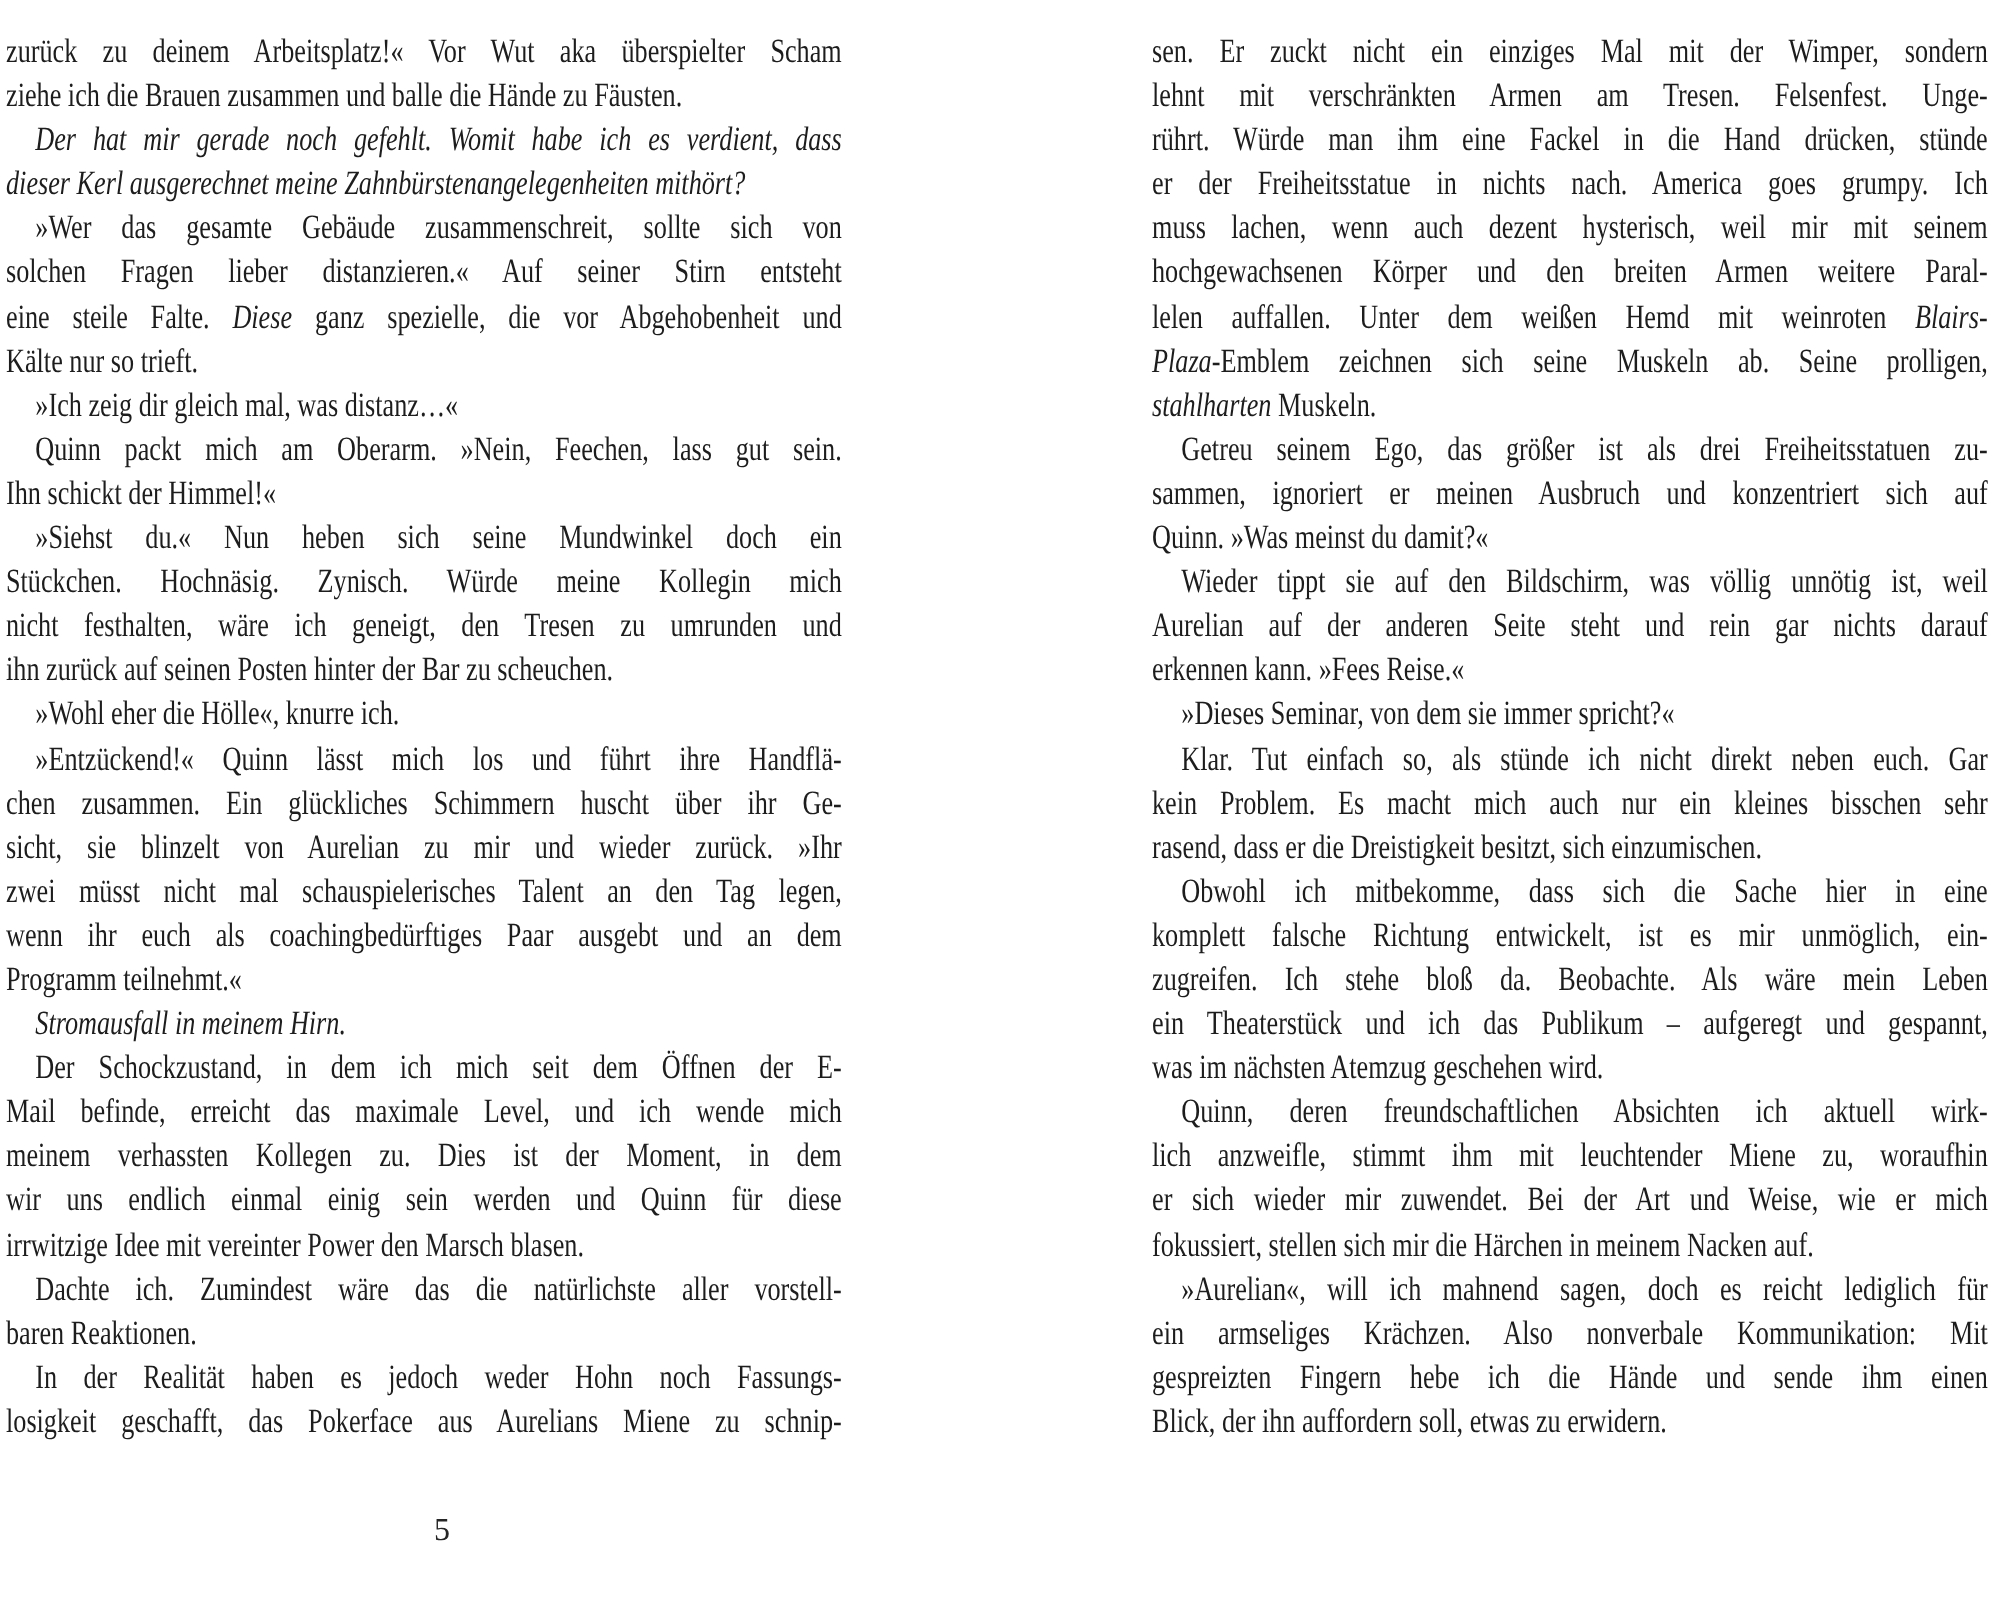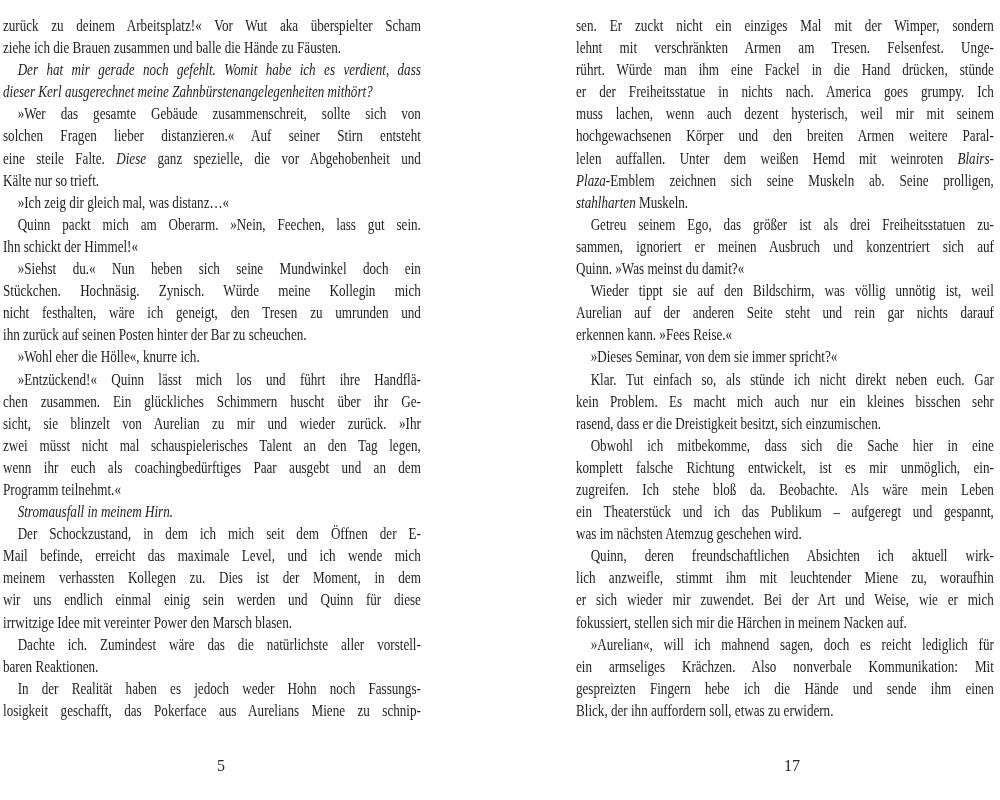--- a/index.html
+++ b/index.html
@@ -112,14 +112,13 @@
       <div class="line indent"><span>Quinn, deren freundschaftlichen Absichten ich aktuell wirk-</span></div>
       <div class="line"><span>lich anzweifle, stimmt ihm mit leuchtender Miene zu, woraufhin</span></div>
       <div class="line"><span>er sich wieder mir zuwendet. Bei der Art und Weise, wie er mich</span></div>
       <div class="line end"><span>fokussiert, stellen sich mir die Härchen in meinem Nacken auf.</span></div>
       <div class="line indent"><span>»Aurelian«, will ich mahnend sagen, doch es reicht lediglich für</span></div>
       <div class="line"><span>ein armseliges Krächzen. Also nonverbale Kommunikation: Mit</span></div>
       <div class="line"><span>gespreizten Fingern hebe ich die Hände und sende ihm einen</span></div>
       <div class="line end"><span>Blick, der ihn auffordern soll, etwas zu erwidern.</span></div>
     </div>
   <div class="page-number left">5</div>
-  <div class="page-number right">17</div>
 </div>
 
 </body></html>

